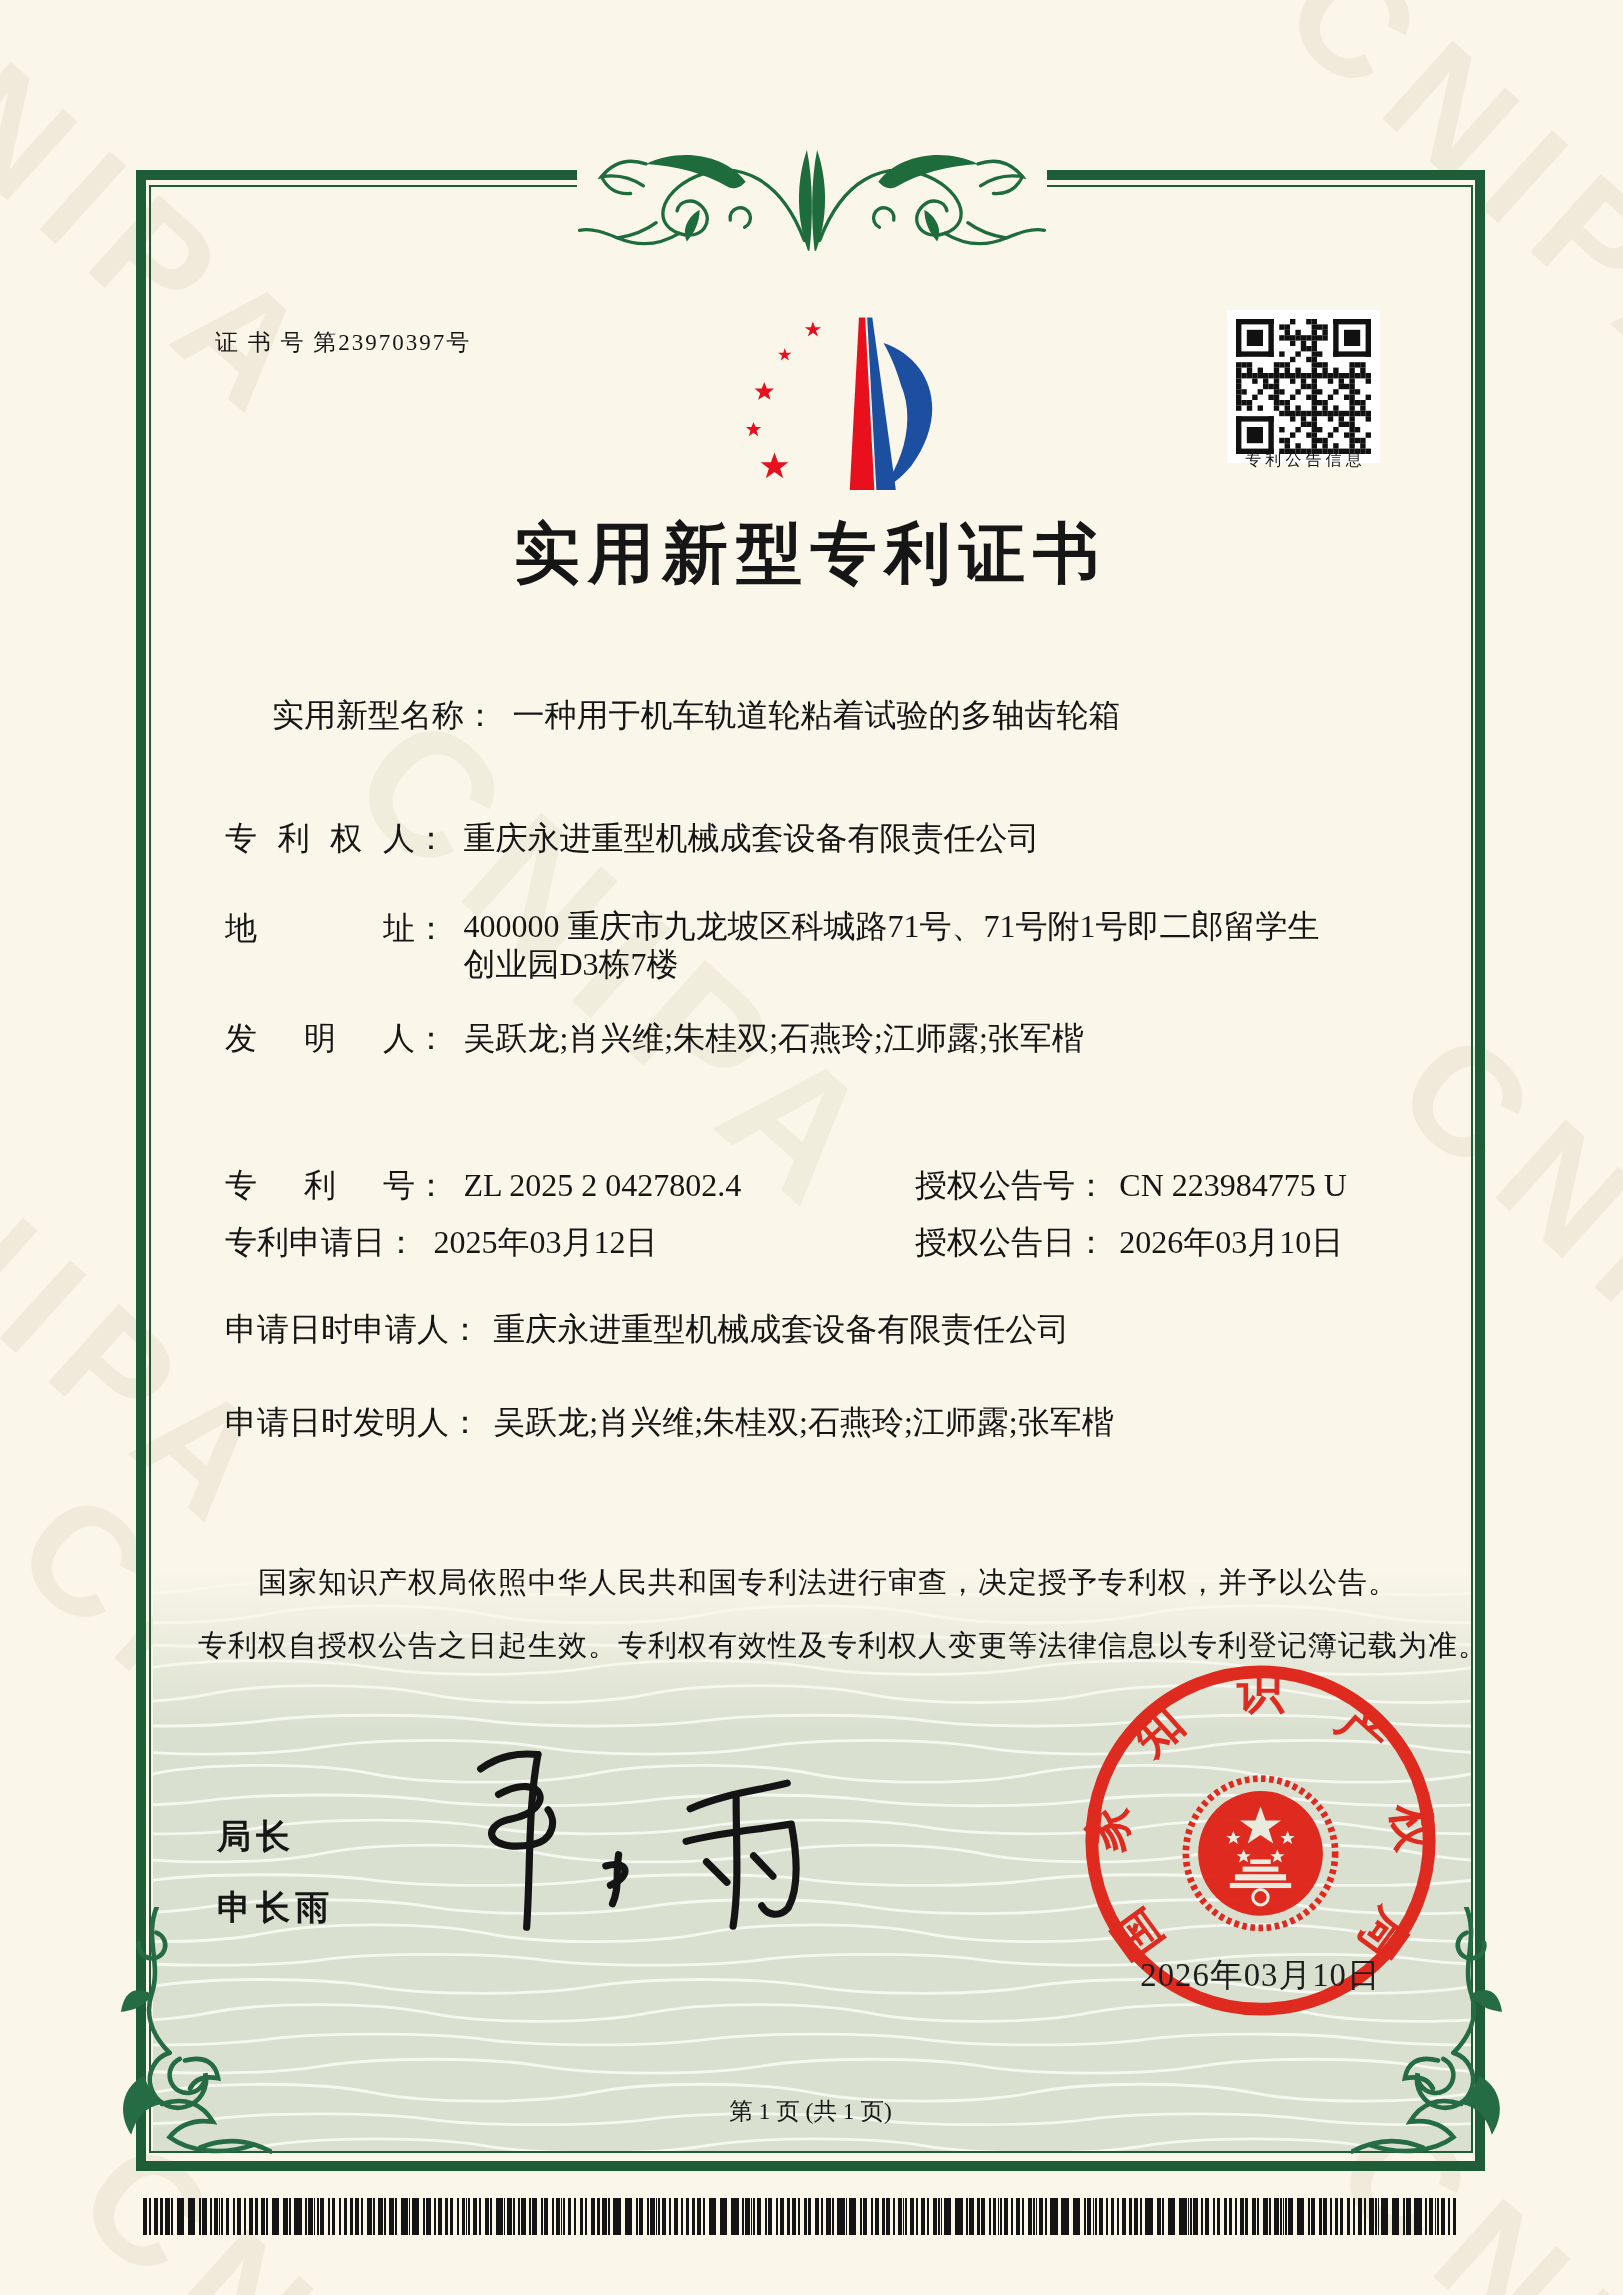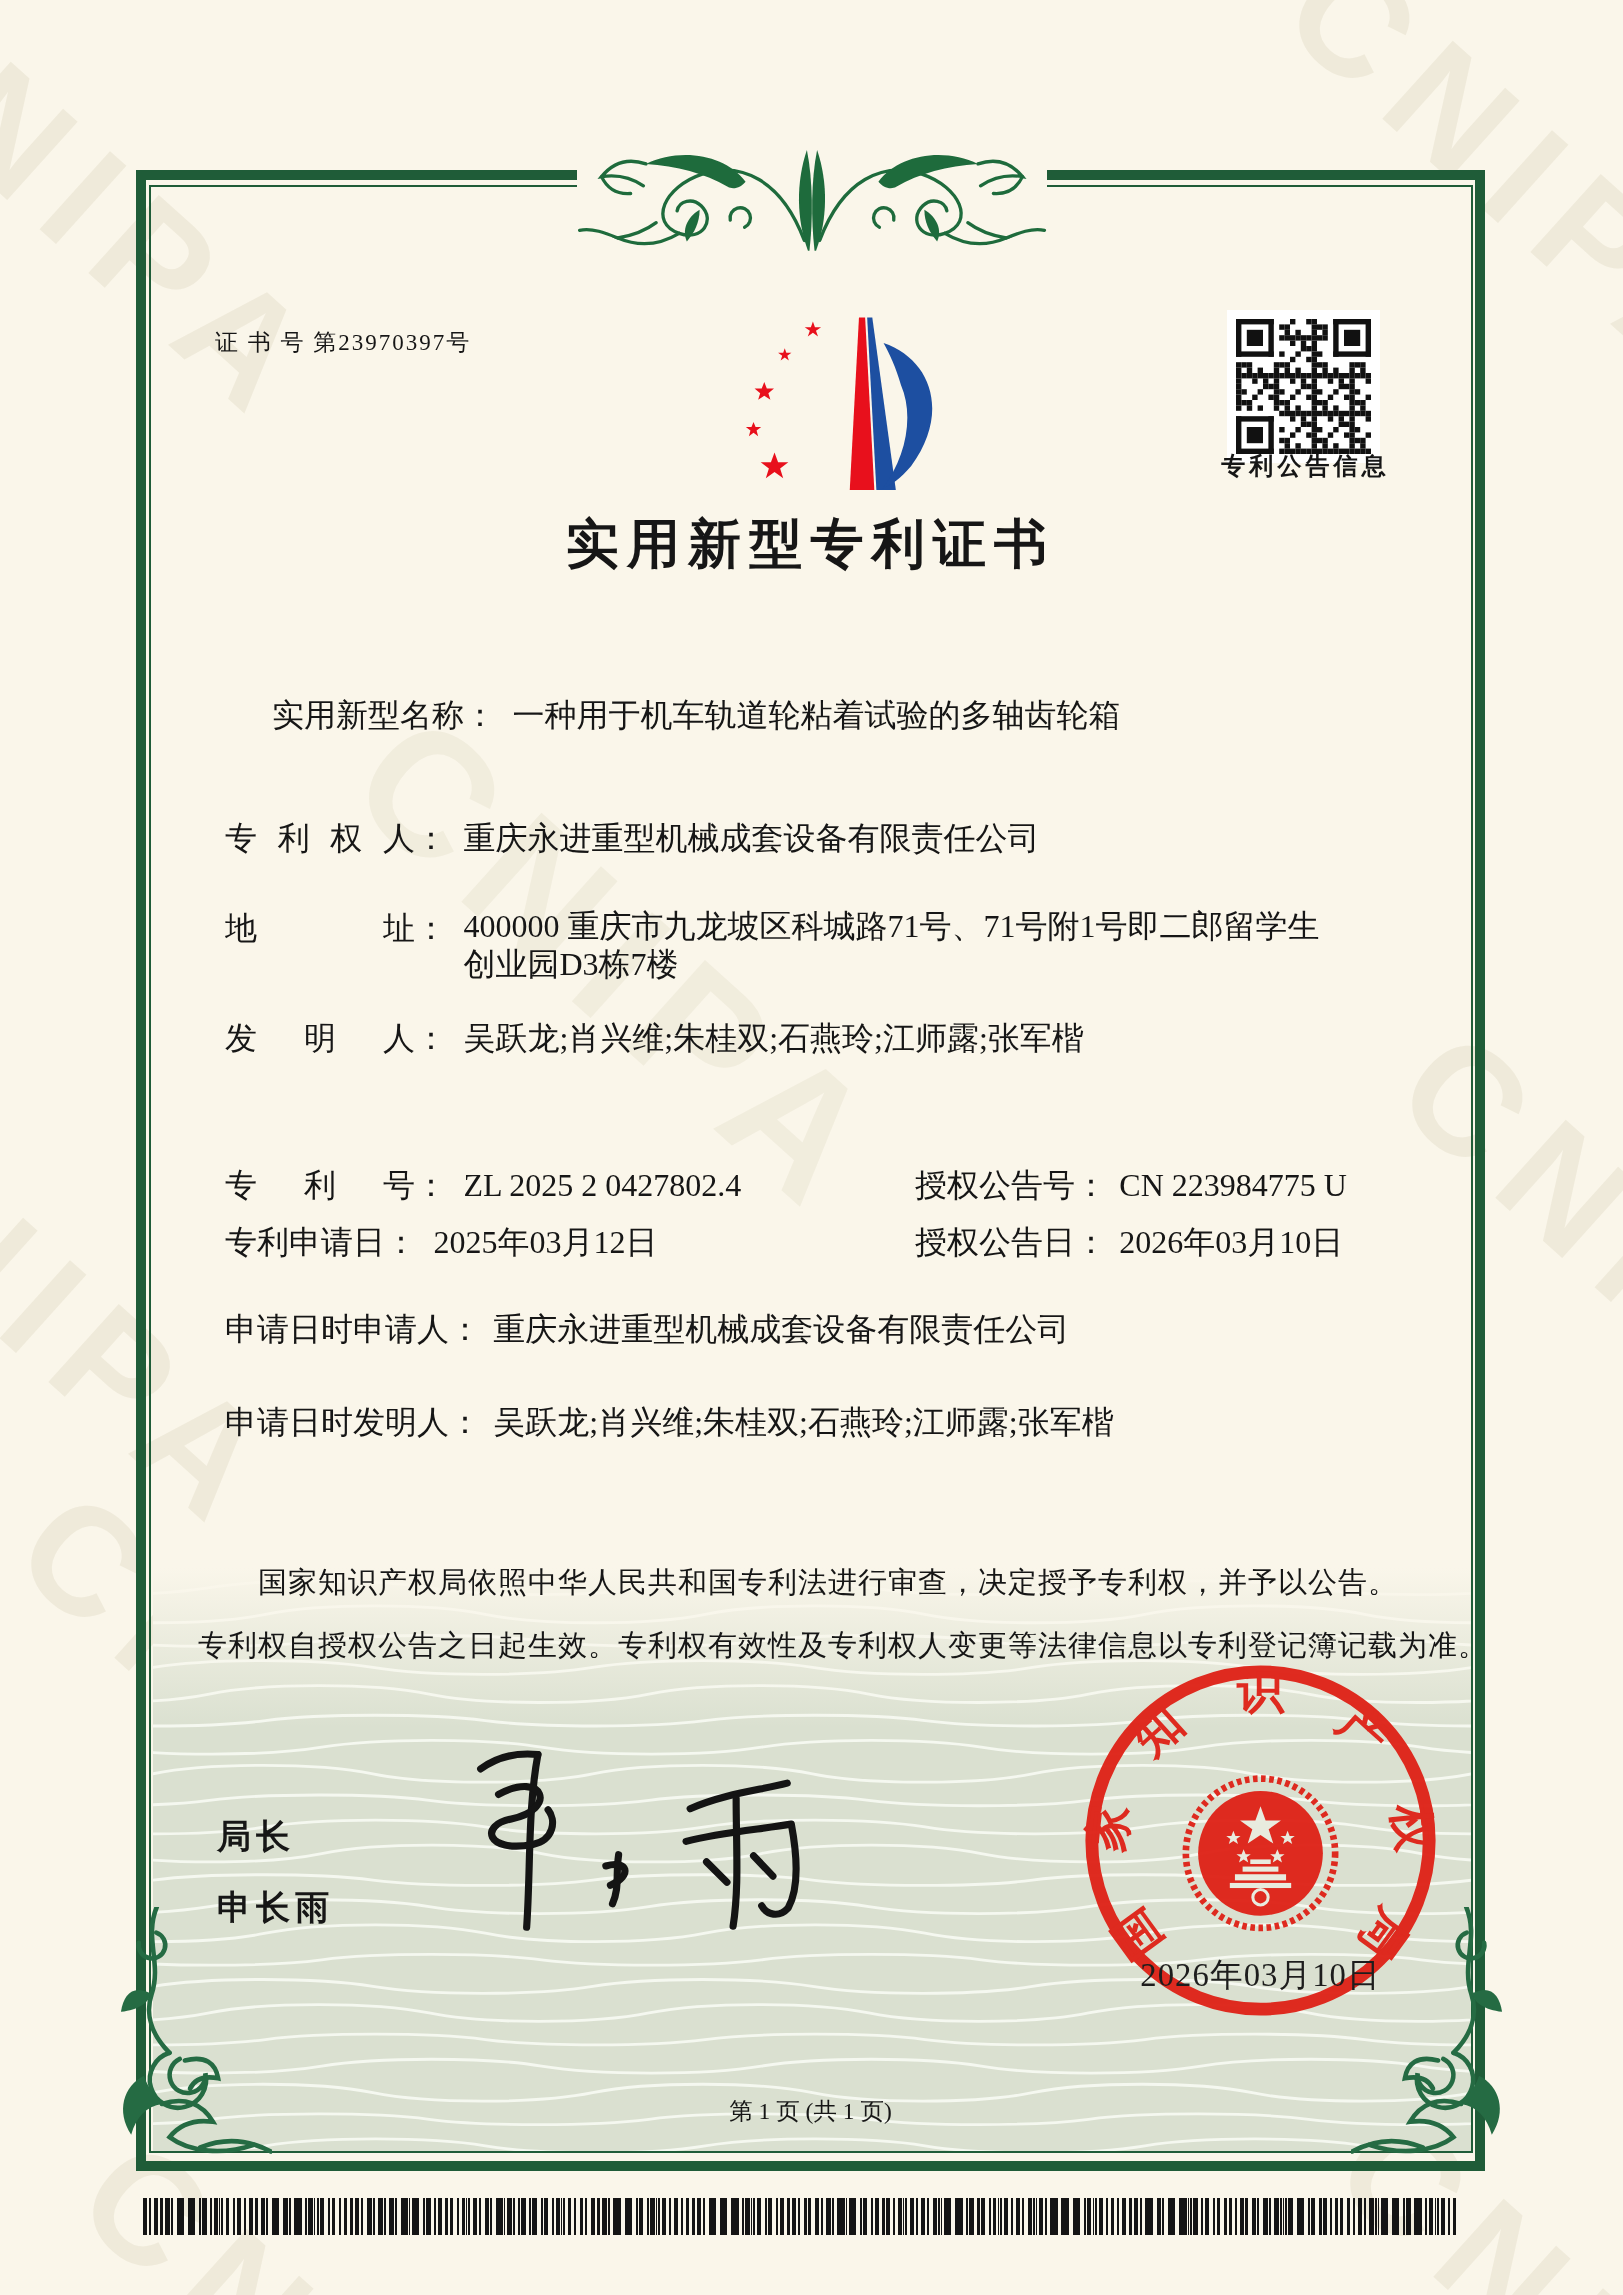--- a/index.html
+++ b/index.html
@@ -31,23 +31,23 @@
   }
   
   .waves-panel{left:153px;top:1554px;width:1318px;height:598px;z-index:2;overflow:hidden;}
   .waves-fade{left:0;top:0;width:100%;height:174px;
     background:linear-gradient(#faf6ea 8%,rgba(250,246,234,0));}
   
   .cert-no{left:215px;top:327px;font-size:23px;letter-spacing:2px;z-index:5;}
   .logo{left:731px;top:311px;width:215px;height:189px;z-index:5;}
   .qr-panel{left:1227px;top:310px;width:153px;height:153px;background:#ffffff;z-index:5;
     display:flex;align-items:center;justify-content:center;}
-  .qr-caption{left:1211px;top:450px;width:189px;text-align:center;font-size:24px;letter-spacing:4.1px;z-index:5;font-weight:bold;}
+  .qr-caption{left:1211px;top:450px;width:189px;text-align:center;font-size:16px;letter-spacing:4.1px;z-index:5;}
   .doc-title{left:151px;top:509px;width:1319px;text-align:center;z-index:5;
-    font-size:53px;font-weight:bold;letter-spacing:8.2px;}
+    font-size:66px;font-weight:bold;letter-spacing:8.2px;}
   
   .row{position:absolute;left:225px;font-size:32px;z-index:5;white-space:nowrap;}
   .j6{display:inline-block;width:190px;text-align:justify;text-align-last:justify;text-justify:inter-character;}
   .val{margin-left:16.4px;}
   .val2{margin-left:12.3px;}
   .addr-val{display:inline-block;vertical-align:top;margin-left:16.4px;width:864px;
     white-space:normal;line-height:38px;}
   .col-right{position:absolute;left:690px;}
   
   .legal{position:absolute;z-index:5;font-size:29px;letter-spacing:1px;}

